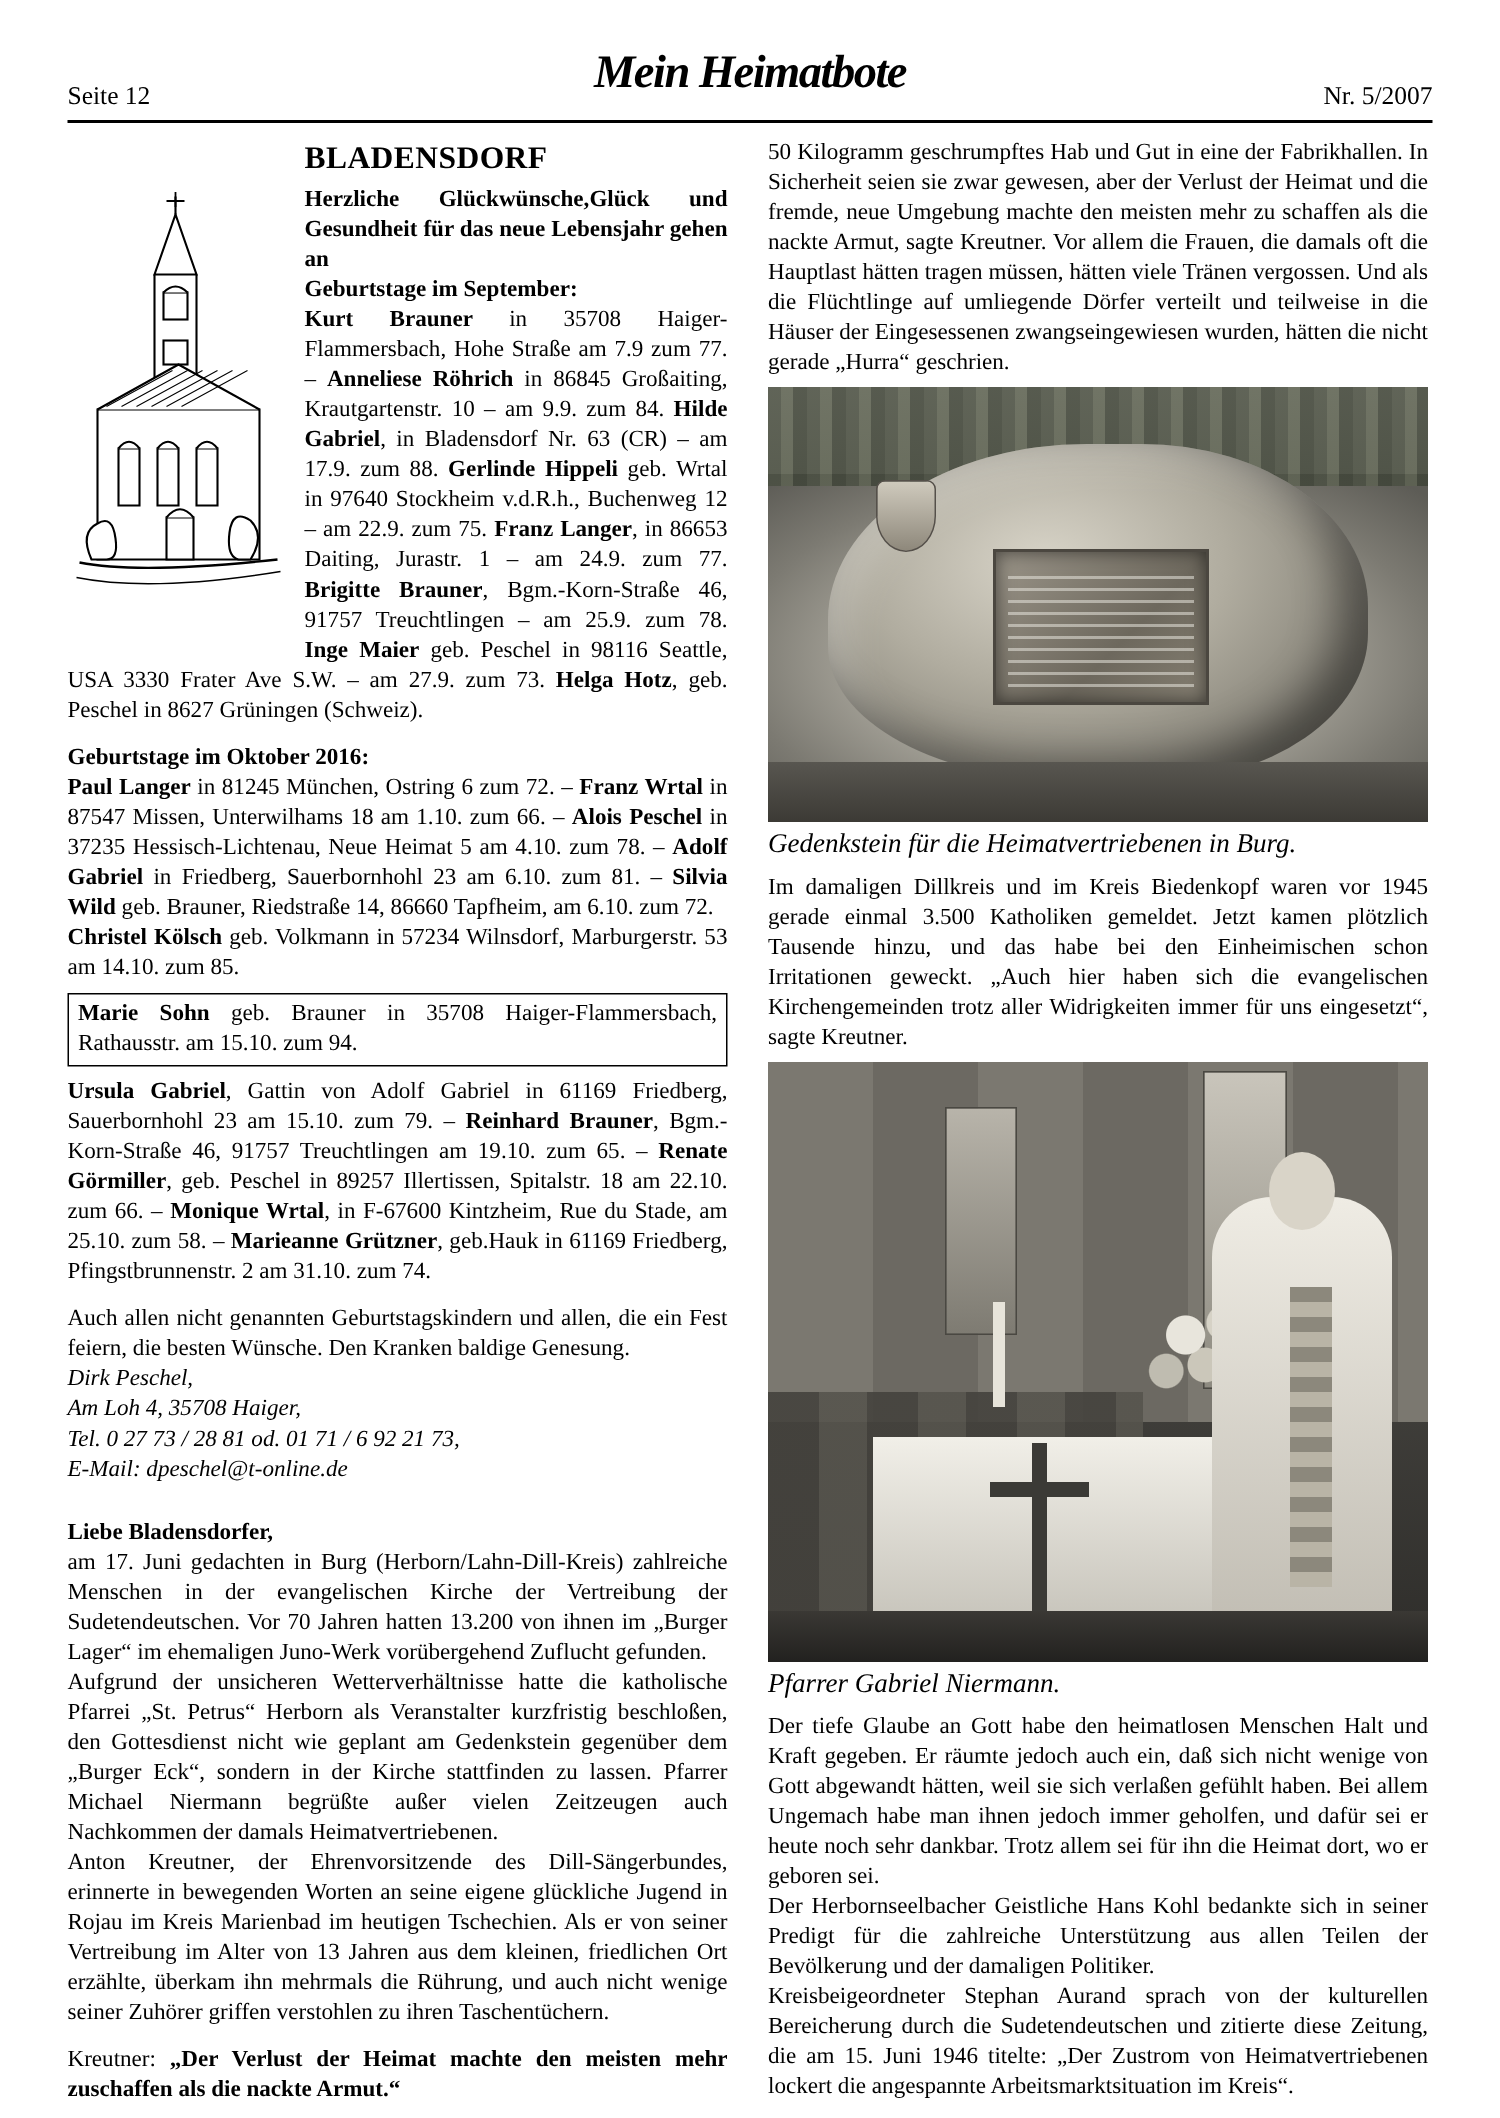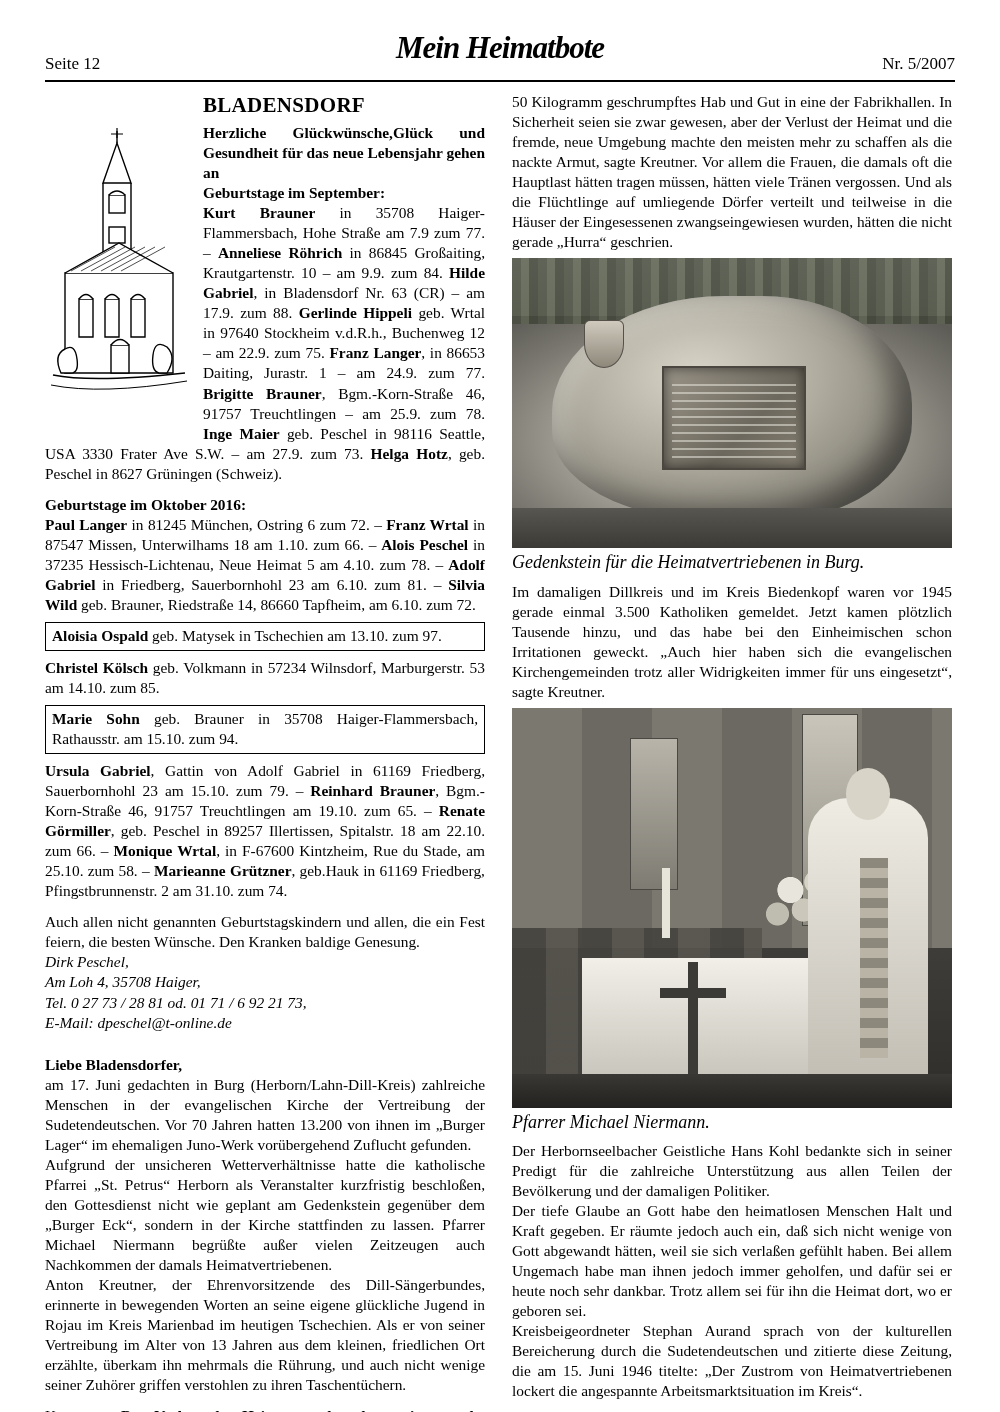--- a/index.html
+++ b/index.html
@@ -237,23 +237,20 @@
     </div>
 
     <p class="greet">Herzliche Glückwünsche,Glück und Gesundheit für das neue Lebensjahr gehen an</p>
     <p class="sub-head">Geburtstage im September:</p>
     <p><b>Kurt Brauner</b><span> in 35708 Haiger-Flammersbach, Hohe Straße am 7.9 zum 77. – </span><b>Anneliese Röhrich</b><span> in 86845 Großaiting, Krautgartenstr. 10 – am 9.9. zum 84. </span><b>Hilde Gabriel</b><span>, in Bladensdorf Nr. 63 (CR) – am 17.9. zum 88. </span><b>Gerlinde Hippeli</b><span> geb. Wrtal in 97640 Stockheim v.d.R.h., Buchenweg 12 – am 22.9. zum 75. </span><b>Franz Langer</b><span>, in 86653 Daiting, Jurastr. 1 – am 24.9. zum 77. </span><b>Brigitte Brauner</b><span>, Bgm.-Korn-Straße 46, 91757 Treuchtlingen – am 25.9. zum 78. </span><b>Inge Maier</b><span> geb. Peschel in 98116 Seattle, USA 3330 Frater Ave S.W. – am 27.9. zum 73. </span><b>Helga Hotz</b><span>, geb. Peschel in 8627 Grüningen (Schweiz).</span></p>
 
     <div class="sp"></div>
     <p class="sub-head">Geburtstage im Oktober 2016:</p>
     <p><b>Paul Langer</b><span> in 81245 München, Ostring 6 zum 72. – </span><b>Franz Wrtal</b><span> in 87547 Missen, Unterwilhams 18 am 1.10. zum 66. – </span><b>Alois Peschel</b><span> in 37235 Hessisch-Lichtenau, Neue Heimat 5 am 4.10. zum 78. – </span><b>Adolf Gabriel</b><span> in Friedberg, Sauerbornhohl 23 am 6.10. zum 81. – </span><b>Silvia Wild</b><span> geb. Brauner, Riedstraße 14, 86660 Tapfheim, am 6.10. zum 72.</span></p>
 
-    <div class="boxed">
-      <b>Aloisia Ospald</b><span> geb. Matysek in Tschechien am 13.10. zum 97.</span>
-    </div>
 
     <p><b>Christel Kölsch</b><span> geb. Volkmann in 57234 Wilnsdorf, Marburgerstr. 53 am 14.10. zum 85.</span></p>
 
     <div class="boxed">
       <b>Marie Sohn</b><span> geb. Brauner in 35708 Haiger-Flammersbach, Rathausstr. am 15.10. zum 94.</span>
     </div>
 
     <p><b>Ursula Gabriel</b><span>, Gattin von Adolf Gabriel in 61169 Friedberg, Sauerbornhohl 23 am 15.10. zum 79. – </span><b>Reinhard Brauner</b><span>, Bgm.-Korn-Straße 46, 91757 Treuchtlingen am 19.10. zum 65. – </span><b>Renate Görmiller</b><span>, geb. Peschel in 89257 Illertissen, Spitalstr. 18 am 22.10. zum 66. – </span><b>Monique Wrtal</b><span>, in F-67600 Kintzheim, Rue du Stade, am 25.10. zum 58. – </span><b>Marieanne Grützner</b><span>, geb.Hauk in 61169 Friedberg, Pfingstbrunnenstr. 2 am 31.10. zum 74.</span></p>
 
     <div class="sp"></div>
@@ -301,20 +298,20 @@
       <div class="pc-people"></div>
       <div class="pc-altar"></div>
       <div class="pc-flowers"></div>
       <div class="pc-candle"></div>
       <div class="pc-cross"></div>
       <div class="pc-priest"></div>
       <div class="pc-stole"></div>
       <div class="pc-head"></div>
       <div class="pc-floor"></div>
     </div>
-    <div class="caption">Pfarrer Michael Niermann.</div>
-
+    <div class="caption">Pfarrer Gabriel Niermann.</div>
+
+    <p>Der tiefe Glaube an Gott habe den heimatlosen Menschen Halt und Kraft gegeben. Er räumte jedoch auch ein, daß sich nicht wenige von Gott abgewandt hätten, weil sie sich verlaßen gefühlt haben. Bei allem Ungemach habe man ihnen jedoch immer geholfen, und dafür sei er heute noch sehr dankbar. Trotz allem sei für ihn die Heimat dort, wo er geboren sei.</p>
     <p>Der Herbornseelbacher Geistliche Hans Kohl bedankte sich in seiner Predigt für die zahlreiche Unterstützung aus allen Teilen der Bevölkerung und der damaligen Politiker.</p>
-    <p>Der tiefe Glaube an Gott habe den heimatlosen Menschen Halt und Kraft gegeben. Er räumte jedoch auch ein, daß sich nicht wenige von Gott abgewandt hätten, weil sie sich verlaßen gefühlt haben. Bei allem Ungemach habe man ihnen jedoch immer geholfen, und dafür sei er heute noch sehr dankbar. Trotz allem sei für ihn die Heimat dort, wo er geboren sei.</p>
     <p>Kreisbeigeordneter Stephan Aurand sprach von der kulturellen Bereicherung durch die Sudetendeutschen und zitierte diese Zeitung, die am 15. Juni 1946 titelte: „Der Zustrom von Heimatvertriebenen lockert die angespannte Arbeitsmarktsituation im Kreis“.</p>
   </div>
 
 </div>
 
 </body></html>

